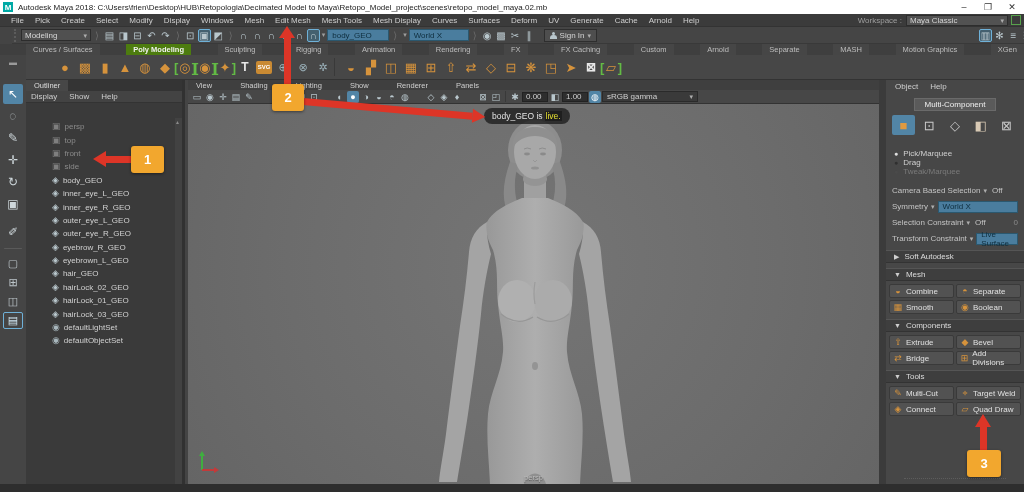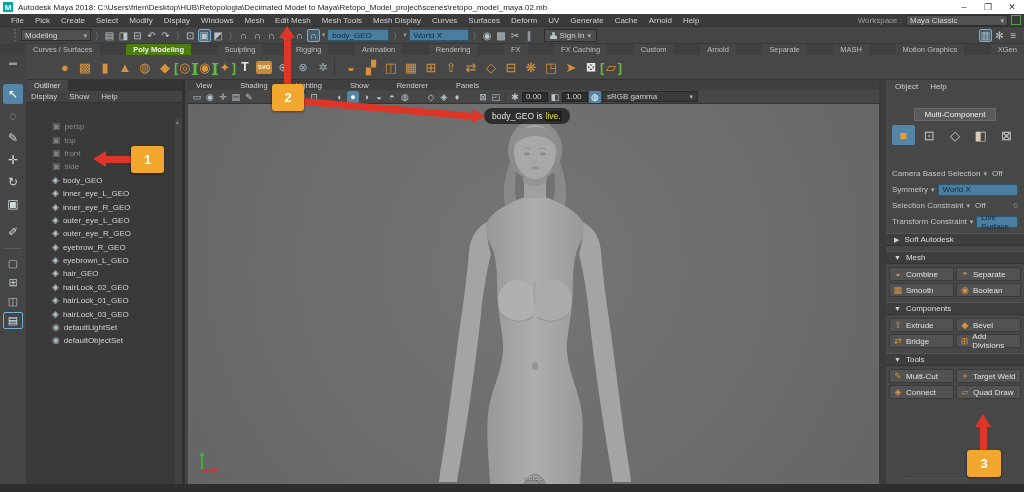--- a/index.html
+++ b/index.html
@@ -119,21 +119,21 @@
   .vp-tooltip .em{color:#e8e232;background:rgba(0,0,0,0.35);padding:0 1px;margin-left:2px;}
   .vp-cam{position:absolute;left:0;right:0;bottom:2px;text-align:center;color:#bdbdbd;font-size:7.5px;text-shadow:0 1px 1px #555;}
   .axis{position:absolute;left:8px;bottom:8px;}
 
   
   .tkdivider{position:absolute;left:879px;top:80px;width:7px;height:404px;background:#3b3b3b;}
   .toolkit{position:absolute;left:886px;top:80px;width:138px;height:404px;background:#474747;
            display:flex;flex-direction:column;}
   .tk-menus{height:12px;display:flex;gap:2px;align-items:center;padding-left:4px;text-align:right;}
   .tk-menus span{padding:0 5px;color:#d0d0d0;}
-  .tk-modebtn{margin:16px auto 2px;background:#5a5a5a;border:1px solid #6a6a6a;color:#efefef;
+  .tk-modebtn{margin:6px auto 2px;background:#5a5a5a;border:1px solid #6a6a6a;color:#efefef;
               height:13px;display:flex;align-items:center;padding:0 10px;font-size:8px;}
   .tk-selrow{display:flex;justify-content:space-between;padding:2px 6px 4px;}
   .tk-sel{width:23px;height:20px;display:flex;align-items:center;justify-content:center;font-size:13px;color:#c9c9c9;border-radius:2px;}
   .tk-sel.obj{color:#e09a40;} .tk-sel.face{color:#d8c9b4;}
   .tk-sel.active{background:#5285a6;}
   .tk-opts{padding:10px 8px 2px;display:flex;flex-direction:column;gap:3.5px;}
   .tk-radio{display:flex;align-items:center;gap:5px;color:#d0d0d0;}
   .tk-radio::before{content:"●";font-size:7px;color:#2f2f2f;}
   .tk-radio.on::before{color:#e0e0e0;}
   .tk-radio.dim{color:#7a7a7a;} .tk-radio.dim::before{color:#4a4a4a;}
@@ -565,20 +565,32 @@
     <div class="tk-modebtn">Multi-Component</div>
     <div class="tk-selrow">
 
     <span class="tk-sel obj active">■</span>
         <span class="tk-sel">⊡</span>
         <span class="tk-sel">◇</span>
         <span class="tk-sel face">◧</span>
         <span class="tk-sel">⊠</span>
       </div>
     <div class="tk-opts">
+      <div>
+
+      <div class="tk-radio on">
+            <span>Pick/Marquee</span>
+          </div>
+          <div class="tk-radio">
+            <span>Drag</span>
+          </div>
+          <div class="tk-radio dim">
+            <span>Tweak/Marquee</span>
+          </div>
+        </div>
     </div>
     <div class="tk-rows">
       <div class="tk-row">
         <span>Camera Based Selection</span>
           <span class="caret"></span>
         <span class="val">Off</span>
       </div>
       <div class="tk-row">
         <span>Symmetry</span>
           <span class="caret"></span>

